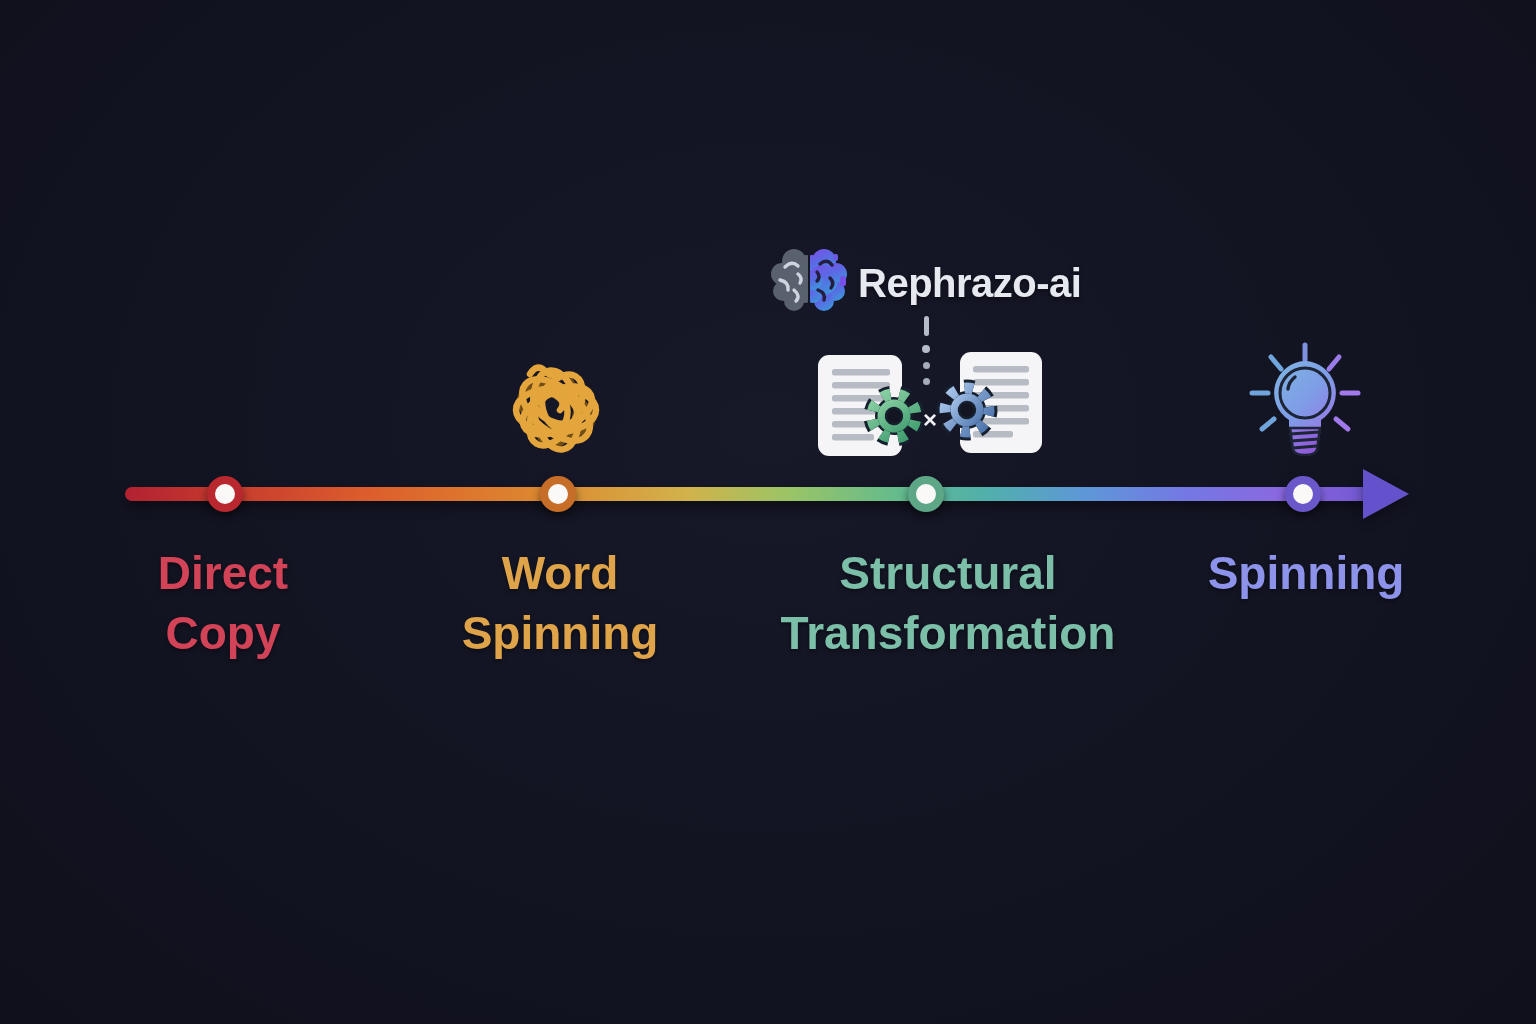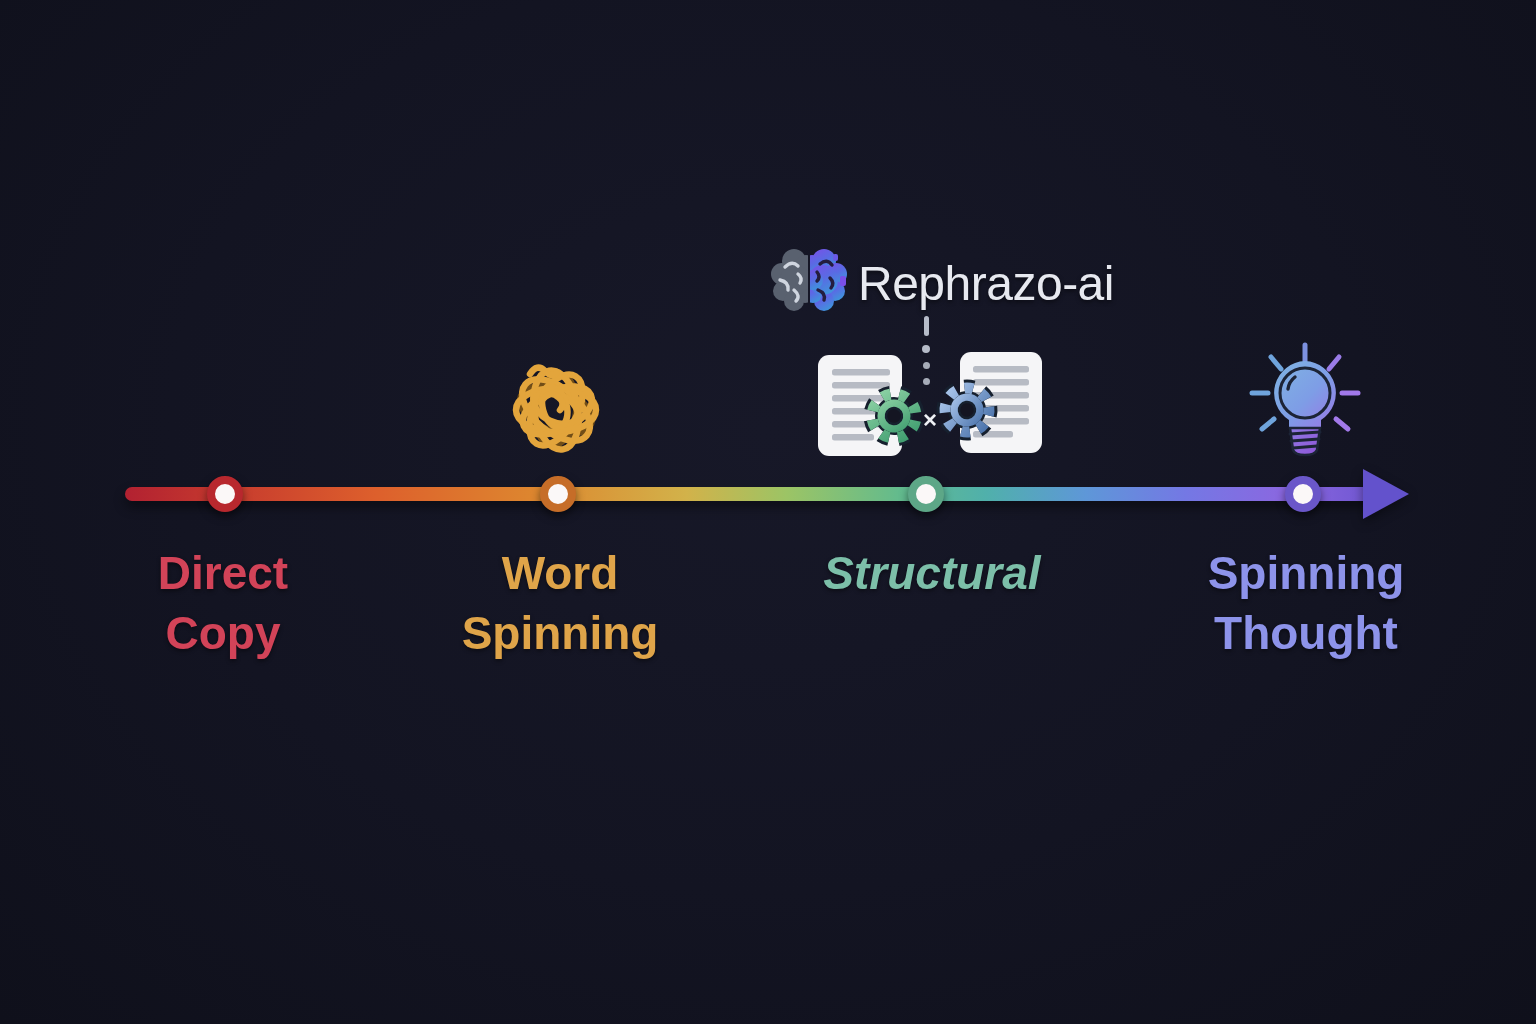--- a/index.html
+++ b/index.html
@@ -9,21 +9,21 @@
     font-family:"Liberation Sans", sans-serif;
     overflow:hidden;
   }
   .canvas{
     position:relative;width:1536px;height:1024px;
     background:radial-gradient(ellipse at 50% 42%, #171828 0%, #131422 55%, #0f101b 100%);
   }
   
   .brand{position:absolute;left:770px;top:246px;display:flex;align-items:center;gap:10px;}
   .brand-name{
-    font-size:48px;font-weight:normal;color:#e7e9f0;letter-spacing:-0.5px;
+    font-size:40px;font-weight:bold;color:#e7e9f0;letter-spacing:-0.5px;
     text-shadow:0 2px 4px rgba(0,0,0,.5);
   }
   
   .connector{position:absolute;left:922px;top:316px;display:flex;flex-direction:column;align-items:center;gap:9px;}
   .connector .dash{width:5px;height:20px;border-radius:3px;background:#b6bcc9;}
   .connector .dot{width:8px;height:8px;border-radius:50%;background:#b6bcc9;}
   .connector .dot.small{width:7px;height:7px;opacity:.9;}
   
   .icon-abs{position:absolute;}
   
@@ -51,21 +51,21 @@
   .tdot.d3{left:908px;border:8px solid #5da787;}
   .tdot.d4{left:1285px;border:8px solid #6a57c9;}
   
   .stage-label{
     position:absolute;top:543px;width:420px;text-align:center;
     font-size:46px;line-height:60px;font-weight:600;
     text-shadow:0 2px 4px rgba(0,0,0,.45);
   }
   .stage-label.s1{left:13px;color:#d24358;}
   .stage-label.s2{left:350px;color:#dfa449;}
-  .stage-label.s3{left:722px;color:#7cbfa9;font-style:italic;}
+  .stage-label.s3{left:738px;color:#7cbfa9;}
   .stage-label.s4{left:1096px;color:#8d93ea;}
 </style>
 </head>
 <body>
 
 <div class="canvas">
 
   <div class="brand">
     <span>
       <svg width="78" height="70" viewBox="0 0 78 70">
@@ -255,19 +255,19 @@
   <div class="stage-label s1">
     <div>Direct</div>
     <div>Copy</div>
   </div>
   <div class="stage-label s2">
     <div>Word</div>
     <div>Spinning</div>
   </div>
   <div class="stage-label s3">
     <div>Structural</div>
+    <div>Transformation</div>
   </div>
   <div class="stage-label s4">
     <div>Spinning</div>
-    <div>Thought</div>
   </div>
 
 </div>
 
 </body></html>

